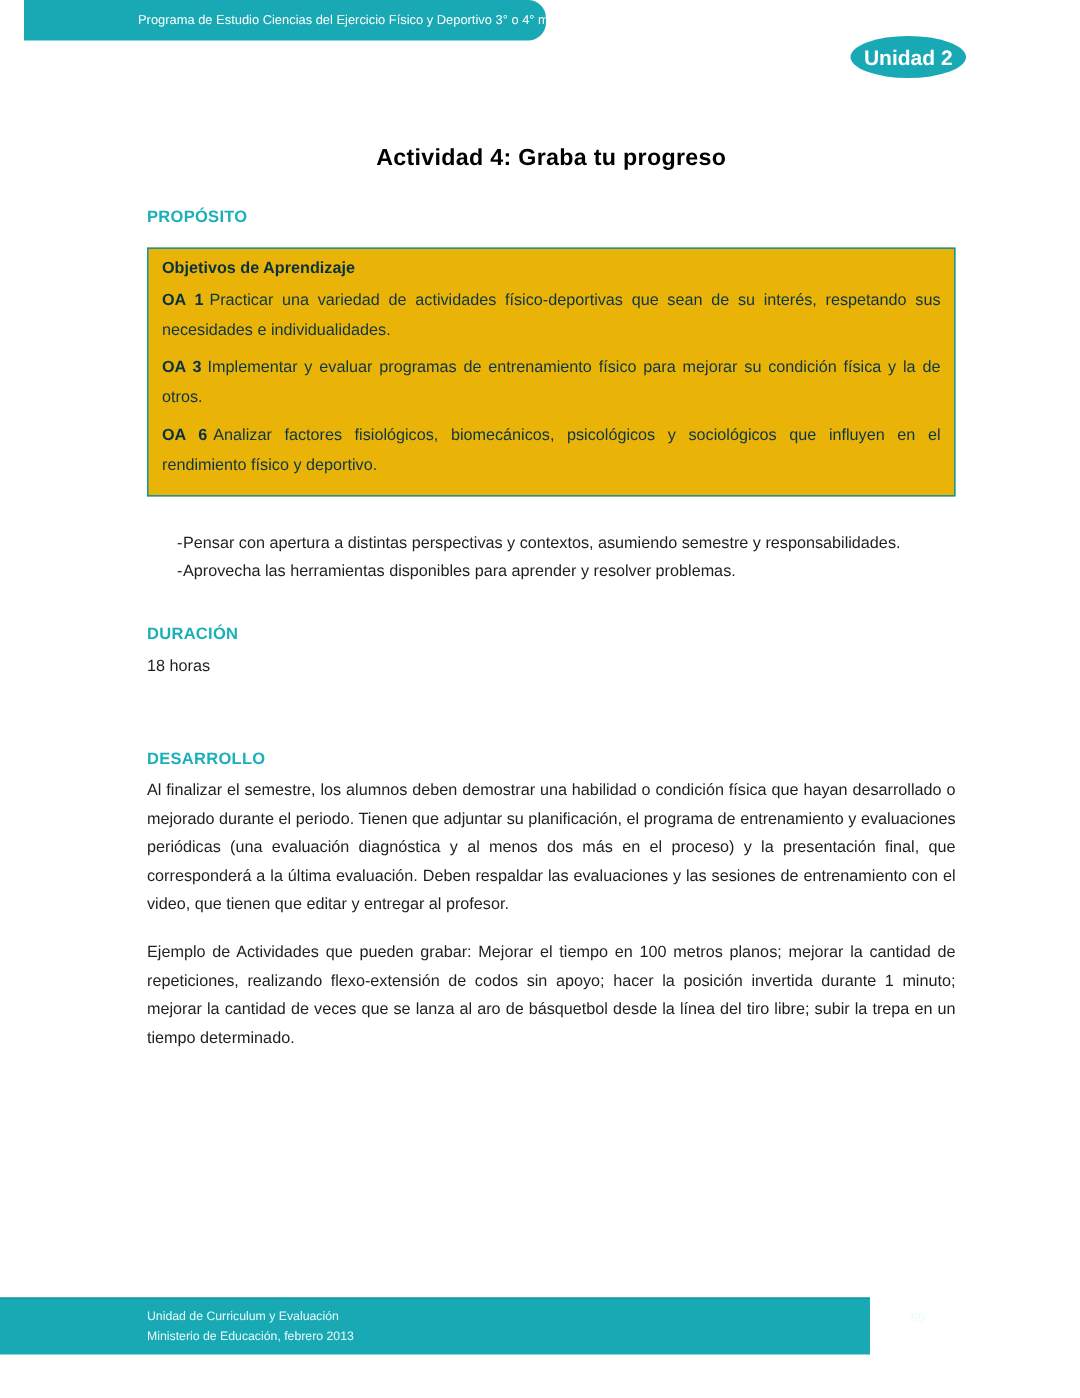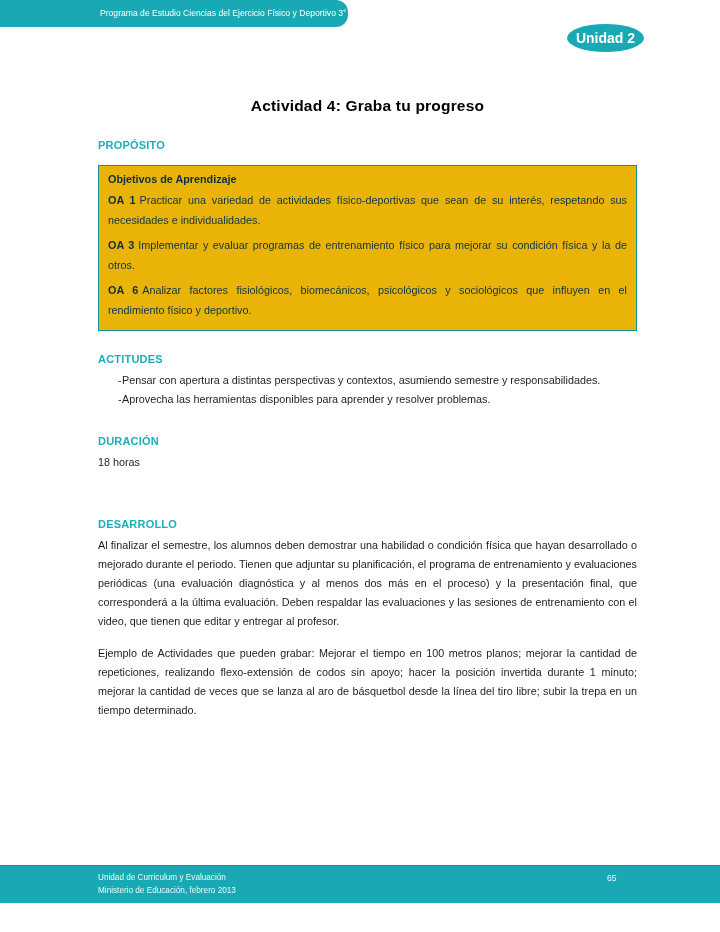--- a/index.html
+++ b/index.html
@@ -8,25 +8,25 @@
     position:relative;
     width:720px; height:932px;
     background:#ffffff;
     font-family:"Liberation Sans", sans-serif;
     color:#222222;
     overflow:hidden;
     margin:0 auto;
   }
   
   .badge-program {
-    position:absolute; left:0; top:27; width:348px; height:27px;
+    position:absolute; left:16px; top:27; width:348px; height:27px;
     background:#18a9b4;
     border-radius:0 12px 12px 0;
     color:#ffffff; font-size:8.6px; line-height:27px;
-    padding-left:100px; white-space:nowrap;
+    padding-left:76px; white-space:nowrap;
   }
   .badge-unit {
     position:absolute; left:567px; top:24px; width:77px; height:28px;
     background:#18a9b4; border-radius:50%;
     color:#ffffff; font-size:14px; font-weight:600;
     display:flex; align-items:center; justify-content:center;
   }
   
   .content {
     position:absolute; left:98px; top:97px; width:539px;
@@ -63,21 +63,21 @@
   }
   .dash-item .dash {
     width:24px; padding-left:20px; flex:0 0 24px; text-align:left;
   }
   .dash-item .dash-text { flex:1; text-align:justify; padding-right:2px; }
   .duracion-block { margin-top:26px; }
   .desarrollo-block { margin-top:46px; }
   .desarrollo-block .body-text + .body-text { margin-top:13px; }
   
   .footer {
-    position:absolute; left:0; top:865px; width:720px; height:38px;
+    position:absolute; left:0; top:865px; width:580px; height:38px;
     background:#18a9b4; border-top:1px solid #0f96a1;
     color:#eafcfd;
   }
   .footer .footer-lines {
     position:absolute; left:98px; top:5px; font-size:8.2px; line-height:13px;
   }
   .footer .page-num {
     position:absolute; left:607px; top:7px; font-size:8.6px;
   }
 </style>
@@ -105,21 +105,20 @@
       </p>
       <p class="oa">
         <b>OA 3</b><span>Implementar y evaluar programas de entrenamiento físico para mejorar su condición física y la de otros.</span>
       </p>
       <p class="oa">
         <b>OA 6</b><span>Analizar factores fisiológicos, biomecánicos, psicológicos y sociológicos que influyen en el rendimiento físico y deportivo.</span>
       </p>
     </div>
 
     <div class="section">
-      <div class="sec-heading">ACTITUDES</div>
       <div class="dash-list">
         <div class="dash-item">
           <span class="dash">-</span>
           <span class="dash-text">Pensar con apertura a distintas perspectivas y contextos, asumiendo semestre y responsabilidades.</span>
         </div>
         <div class="dash-item">
           <span class="dash">-</span>
           <span class="dash-text">Aprovecha las herramientas disponibles para aprender y resolver problemas.</span>
         </div>
       </div>

